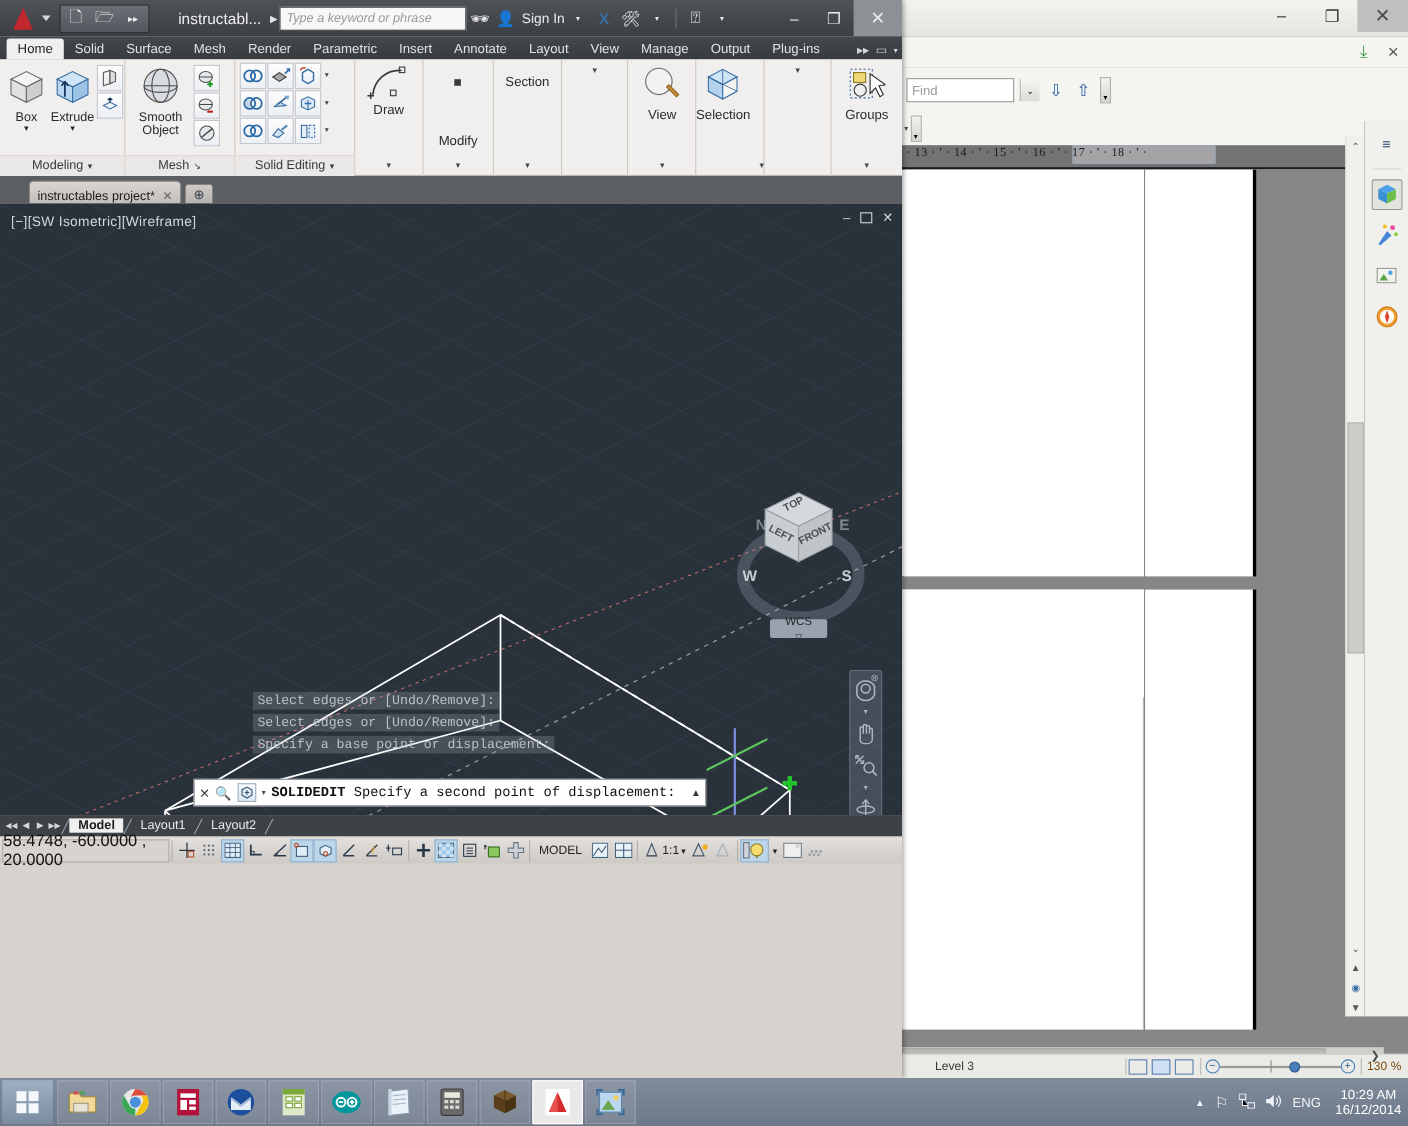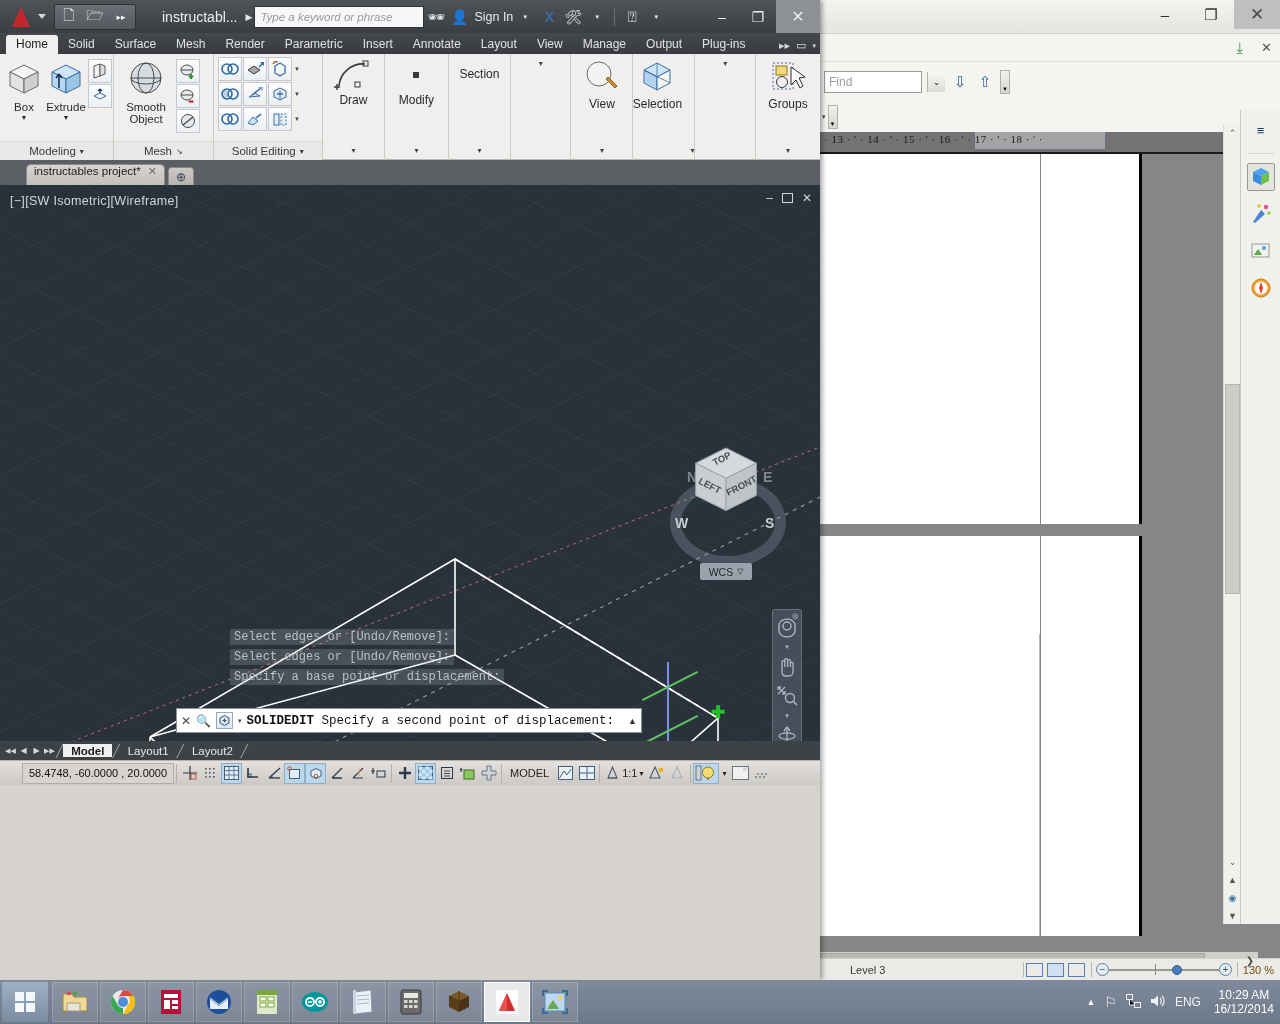--- a/index.html
+++ b/index.html
@@ -82,41 +82,41 @@
   .bigbtn .lbl { text-align:center; line-height:12px;}
   .bigbtn .dd { font-size:7px; margin-top:1px;}
   .smallcol { display:flex; flex-direction:column; gap:1px; padding-top:2px;}
   .sbtn { width:24px; height:24px; border:1px solid #c3c8cf; background:linear-gradient(#fdfdfd,#eceff3); display:flex; align-items:center; justify-content:center; font-size:13px;}
   .sdd { width:9px; height:24px; display:flex; align-items:center; justify-content:center; font-size:6px; color:#444;}
   .panel-lbl-only { width:66px; display:flex; flex-direction:column; align-items:center; justify-content:flex-start; font-size:12px; color:#2a2a2a; padding-top:14px;}
   .panel-foot-arrow { height:18px; display:flex; align-items:center; justify-content:center; font-size:8px; color:#444;}
 
   
   #doctabs { height:25px; background:#5b5f64; display:flex; align-items:flex-end; padding-left:26px;}
-  .dtab { height:21px; background:linear-gradient(#d8d4d0,#c2bebb); border:1px solid #8e8a86; border-bottom:none; border-radius:5px 5px 0 0; display:flex; align-items:flex-start; padding:0 7px; font-size:11.5px; color:#1b1b1b; gap:7px;}
+  .dtab { height:21px; background:linear-gradient(#d8d4d0,#c2bebb); border:1px solid #8e8a86; border-bottom:none; border-radius:5px 5px 0 0; display:flex; align-items:flex-end; padding:0 7px; font-size:11.5px; color:#1b1b1b; gap:7px;}
   .dtab .x { color:#6a6a6a; font-size:11px;}
   .dtab-plus { width:26px; height:18px; margin-left:3px; background:linear-gradient(#cdc9c5,#b6b2af); border:1px solid #8e8a86; border-bottom:none; border-radius:4px 4px 0 0; display:flex;align-items:center;justify-content:center; font-size:12px; color:#37414d;}
 
   
   #canvas { position:relative; height:556px; background:#29313a; overflow:hidden; }
   #grid { position:absolute; inset:0; opacity:.55;
     background-image:
       repeating-linear-gradient(27deg, rgba(120,140,160,.17) 0 1px, transparent 1px 38px),
       repeating-linear-gradient(-27deg, rgba(120,140,160,.17) 0 1px, transparent 1px 38px);
   }
   #vplabel { position:absolute; left:10px; top:9px; color:#cfd6dd; font-size:12.5px; letter-spacing:.3px;}
   #vp-winbtns { position:absolute; right:8px; top:6px; display:flex; gap:9px; color:#cfd6dd; font-size:12px; align-items:center;}
   .vp-sq { width:11px;height:10px;border:1.5px solid #cfd6dd;}
   
   #viewcube { position:absolute; left:665px; top:252px; width:126px; height:140px;}
   .vc-ring { position:absolute; left:5px; top:40px; width:116px; height:90px; border-radius:50%; border:11px solid rgba(150,162,175,.30); box-sizing:border-box;}
   .vc-dir { position:absolute; color:#c6ccd3; font-weight:bold; font-size:14px;}
   .vc-cube { position:absolute; left:23px; top:5px; width:76px; height:86px;}
   .vc-txt { position:absolute; font-size:9.5px; color:#4b4f54; font-weight:600;}
-  #wcsbtn { position:absolute; left:700px; top:378px; width:52px; height:17px; background:#9aa3ad; color:#22282e; font-size:10.5px; display:flex; align-items:center; justify-content:center; gap:4px; border-radius:2px;}
+  #wcsbtn { position:absolute; left:700px; top:378px; width:52px; height:17px; background:#9aa3ad; color:#22282e; font-size:10.5px; display:flex; align-items:center; justify-content:center; gap:4px; border-radius:2px;flex-direction:column;}
   
   #navbar { position:absolute; right:18px; top:424px; width:30px; height:210px; background:rgba(125,136,148,.35); border:1px solid rgba(160,172,184,.35); border-radius:3px; display:flex; flex-direction:column; align-items:center; padding-top:4px; gap:3px;}
   .nb-ico { width:26px; height:26px; display:flex; align-items:center; justify-content:center; color:#aeb7c0; font-size:16px;}
   .nb-dd { width:26px; height:8px; display:flex; align-items:center; justify-content:center; color:#aeb7c0; font-size:7px;}
   .nb-sep { width:22px; height:1px; background:rgba(170,180,192,.35); margin:2px 0;}
   
   #cmd-echo { position:absolute; left:230px; bottom:56px; display:flex; flex-direction:column; gap:4px; font-family:"Liberation Mono", monospace; font-size:12px;}
   #cmd-echo .line { background:rgba(200,205,210,.20); color:#b9c0c7; padding:1px 4px; width:max-content;}
   
   #cmdline { position:absolute; left:176px; bottom:8px; width:466px; height:25px; background:#fff; border:1px solid #8f9296; display:flex; align-items:center; gap:5px; padding:0 4px;}
@@ -135,21 +135,21 @@
   
   #ucs { position:absolute; left:120px; top:590px; width:110px; height:70px;}
   
   #modeltabs { height:19px; background:#3d4247; display:flex; align-items:center; padding-left:4px; gap:0px; font-size:11px; color:#e0e0e0;}
   .mt-nav { width:13px; text-align:center; color:#d8d8d8; font-size:8px;}
   .mt { padding:1px 8px 0 8px; font-size:11.5px; color:#e8e8e8;}
   .mt.active { background:#f0f0f0; color:#1b1b1b; font-weight:bold;}
   .mt-slash { color:#9aa0a6; font-size:12px;}
   
   #statusbar { height:25px; background:linear-gradient(#e3e0dd,#cdc9c5); display:flex; align-items:center; font-size:11px; color:#222; padding-left:2px; border-top:1px solid #b4b0ac;}
-  #coords { width:152px; height:21px; background:#d7d3cf; border:1px solid #b0aca8; display:flex; align-items:center; justify-content:center; font-size:11px; color:#111; font-family:"Liberation Sans", sans-serif;margin-left:20px;}
+  #coords { width:152px; height:21px; background:#d7d3cf; border:1px solid #b0aca8; display:flex; align-items:center; justify-content:center; font-size:15px; color:#111; font-family:"Liberation Sans", sans-serif;}
   .st-sep { width:1px; height:19px; background:#b2aeaa; margin:0 2px;}
   .st-btn { width:21px; height:21px; display:flex; align-items:center; justify-content:center; font-size:12px; color:#2b2b2b;}
   .st-btn.on { background:#bcd6ea; border:1px solid #8fb0cb;}
   .st-txt { padding:0 6px; font-size:11px;}
   .st-scale { display:flex; align-items:center; gap:2px; padding:0 3px; font-size:11px;}
 
   
   #taskbar { position:absolute; left:0; bottom:0; width:1280px; height:44px; background:linear-gradient(#7f8a9b,#6d7889); display:flex; align-items:center; padding-left:2px;}
   #startbtn { width:46px; height:40px; background:linear-gradient(#9fb0c4,#7b8ca1); display:flex; align-items:center; justify-content:center; margin-right:4px;}
   .tb-item { width:46px; height:40px; margin-right:2px; background:rgba(255,255,255,.10); border:1px solid rgba(255,255,255,.18); display:flex; align-items:center; justify-content:center; font-size:21px;}
@@ -519,21 +519,21 @@
           </div>
           <div>Draw</div>
         </div>
       </div>
       <div class="panel-foot-arrow">▾</div>
       <div style="height:1px;"></div>
     </div>
 
     <div class="panel" style="width:64px;">
       <div class="panel-body" style="justify-content:center;">
-        <div class="panel-lbl-only" style="padding-top:0;">
+        <div class="panel-lbl-only" style="padding-top:0;gap:28px;">
           <div style="height:36px;display:flex;align-items:center;justify-content:center;">
             <svg width="30" height="30" viewBox="0 0 30 30">
                 <rect x="12" y="12" width="6" height="6" fill="#3a3a3a"></rect>
               </svg>
           </div>
           <div>Modify</div>
         </div>
       </div>
       <div class="panel-foot-arrow">▾</div>
       <div style="height:1px;"></div>

